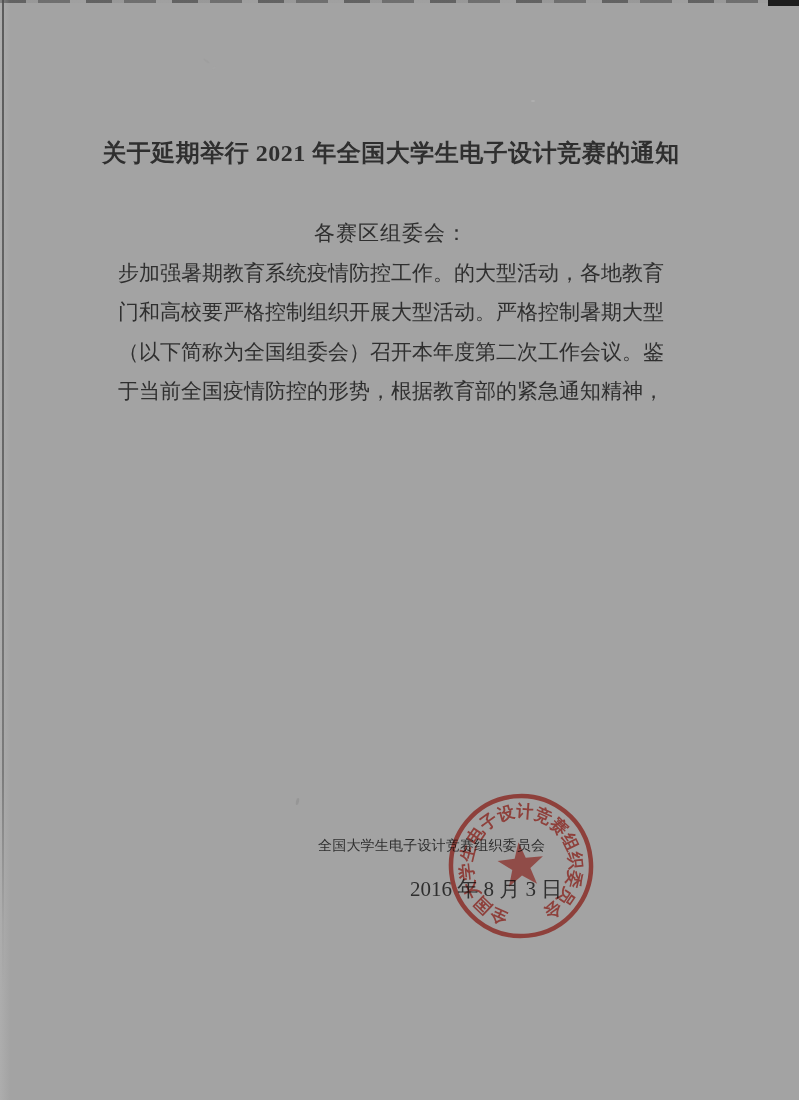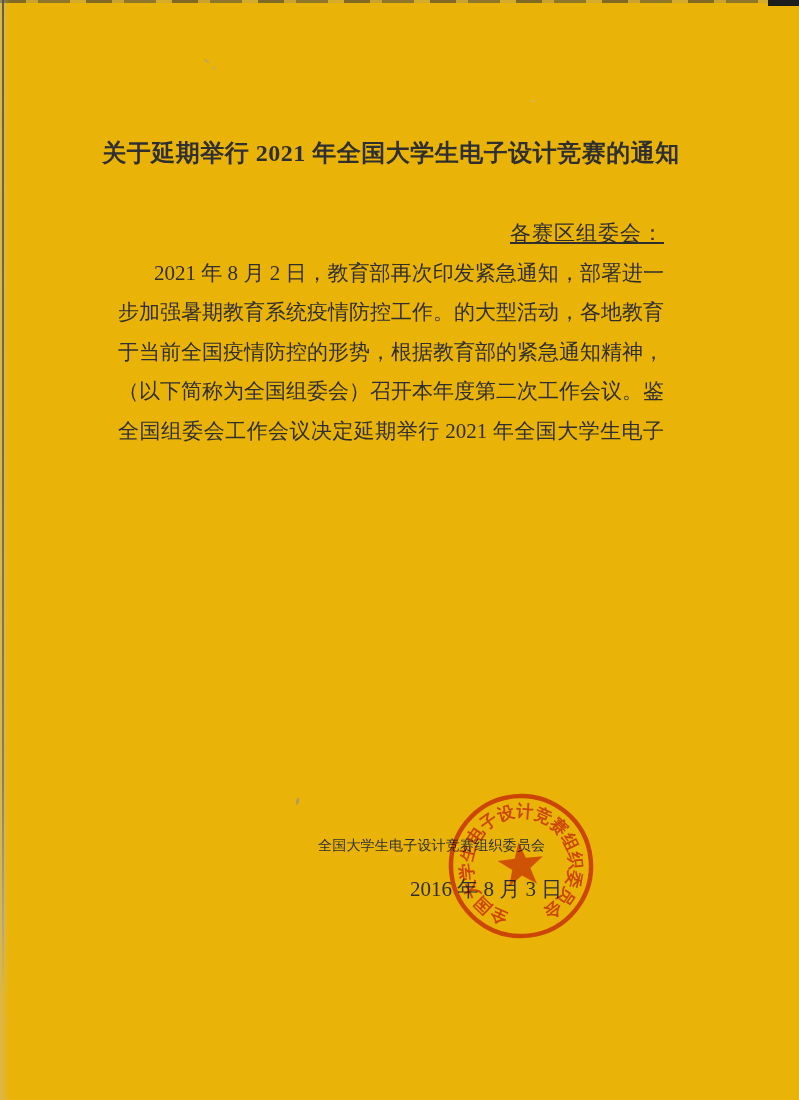--- a/index.html
+++ b/index.html
@@ -1,18 +1,18 @@
 <!DOCTYPE html>
 <html><head>
 <meta charset="utf-8">
 <style>
   html,body { margin:0; padding:0; background:#888; }
   .page {
     position:relative; width:799px; height:1100px; margin:0 auto;
-    background:#eab308; overflow:hidden;
+    background:#a3a3a3; overflow:hidden;
     font-family:"Liberation Serif","DejaVu Serif",serif;
     color:#2f2f2f;
   }
   
   .top-streak {
     position:absolute; top:0; left:0; width:799px; height:3px; opacity:.7;
     background:repeating-linear-gradient(90deg,
       rgba(55,55,55,.85) 0 26px, rgba(130,130,130,.45) 26px 38px,
       rgba(70,70,70,.8) 38px 70px, rgba(150,150,150,.35) 70px 86px);
   }
@@ -37,21 +37,21 @@
     text-align:center; font-size:24px; font-weight:bold;
     letter-spacing:0.5px; line-height:32px;
   }
   .body-text { position:absolute; left:118px; top:214px; width:546px; }
   .line {
     height:39.5px; line-height:39.5px; font-size:21px;
     white-space:nowrap;
   }
   .line.fill { text-align:justify; text-align-last:justify; white-space:normal; height:39.5px; overflow:hidden; }
   .line.indent { text-indent:36px; }
-  .line.end { text-align:right; letter-spacing:1px;text-decoration:underline; }
+  .line.end { text-align:center; letter-spacing:1px; }
   .signature {
     position:absolute; left:318px; top:831px; width:344px;
     font-size:14px; line-height:30px; letter-spacing:0.2px; white-space:nowrap;
   }
   .sign-date {
     position:absolute; left:410px; top:874px; width:200px;
     font-size:21px; line-height:30px; white-space:nowrap;
   }
   
   .stamp {
@@ -74,25 +74,24 @@
   <div class="left-line"></div>
   <div class="speck s1"></div>
   <div class="speck s2"></div>
   <div class="speck s3"></div>
   <div class="speck s4"></div>
 
   <h1 class="title">关于延期举行 2021 年全国大学生电子设计竞赛的通知</h1>
 
   <div class="body-text">
     <div class="line end">各赛区组委会：</div>
-    <div class="line fill indent">2021 年 8 月 2 日，教育部再次印发紧急通知，部署进一</div>
     <div class="line fill">步加强暑期教育系统疫情防控工作。的大型活动，各地教育部</div>
+    <div class="line fill">门和高校要严格控制组织开展大型活动。严格控制暑期大型</div>
+    <div class="line fill">（以下简称为全国组委会）召开本年度第二次工作会议。鉴</div>
     <div class="line fill">于当前全国疫情防控的形势，根据教育部的紧急通知精神，</div>
-    <div class="line fill">（以下简称为全国组委会）召开本年度第二次工作会议。鉴</div>
-    <div class="line fill">全国组委会工作会议决定延期举行 2021 年全国大学生电子</div>
   </div>
 
   <div class="signature">全国大学生电子设计竞赛组织委员会</div>
   <div class="sign-date">2016 年 8 月 3 日</div>
 
   <svg class="stamp" viewBox="0 0 160 160">
     <g transform="rotate(-6 80 80)">
       <circle id="stamp-ring" cx="80" cy="80" r="70" fill="none" stroke="#d8453c" stroke-width="4.5"></circle>
       <polygon id="stamp-star" points="80,56 85.6,72.2 102.8,72.6 89.1,83 94.1,99.4 80,89.6 65.9,99.4 70.9,83 57.2,72.6 74.4,72.2" fill="#d8453c" opacity="0.88"></polygon>
       <g id="stamp-chars" class="stamp-ink" fill="#d8453c">

